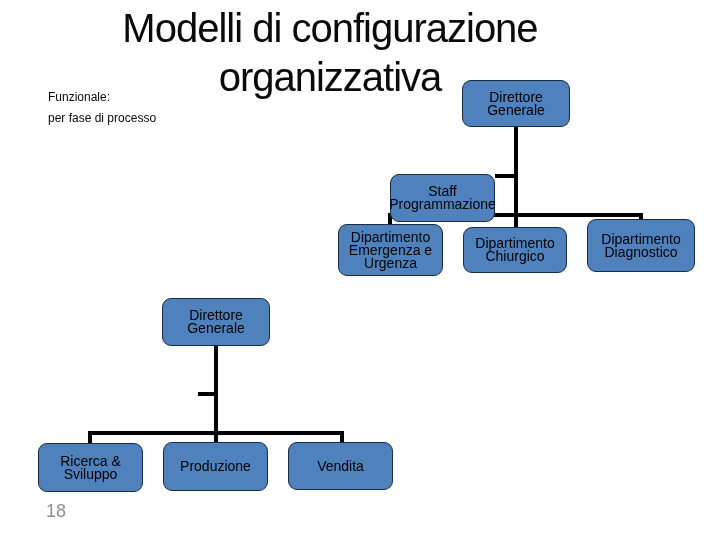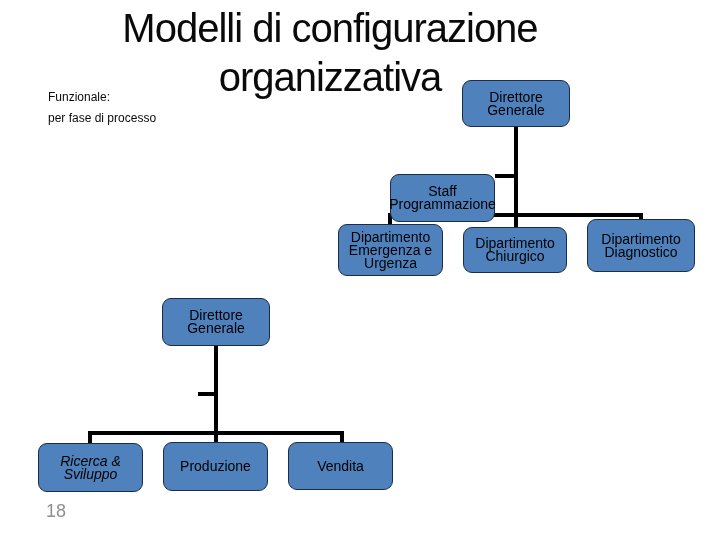--- a/index.html
+++ b/index.html
@@ -103,21 +103,21 @@
   <div class="conn" style="left:198px; top:392px; width:18px; height:4px;"></div>
   <div class="conn" style="left:88px; top:431px; width:256px; height:4px;"></div>
   <div class="conn" style="left:88px; top:431px; width:4px; height:14px;"></div>
   <div class="conn" style="left:340px; top:431px; width:4px; height:12px;"></div>
 
   <div class="box" style="left:162px; top:298px; width:108px; height:48px;">
     <div>Direttore Generale</div>
   </div>
 
 
-  <div class="box" style="left:38px; top:443px; width:105px; height:49px;font-style:italic;">
+  <div class="box" style="left:38px; top:443px; width:105px; height:49px;">
     <div>Ricerca &amp; Sviluppo</div>
   </div>
 
   <div class="box" style="left:163px; top:442px; width:105px; height:49px;text-align:right;">
     <div>Produzione</div>
   </div>
 
   <div class="box" style="left:288px; top:442px; width:105px; height:48px;text-align:right;">
     <div>Vendita</div>
   </div>

